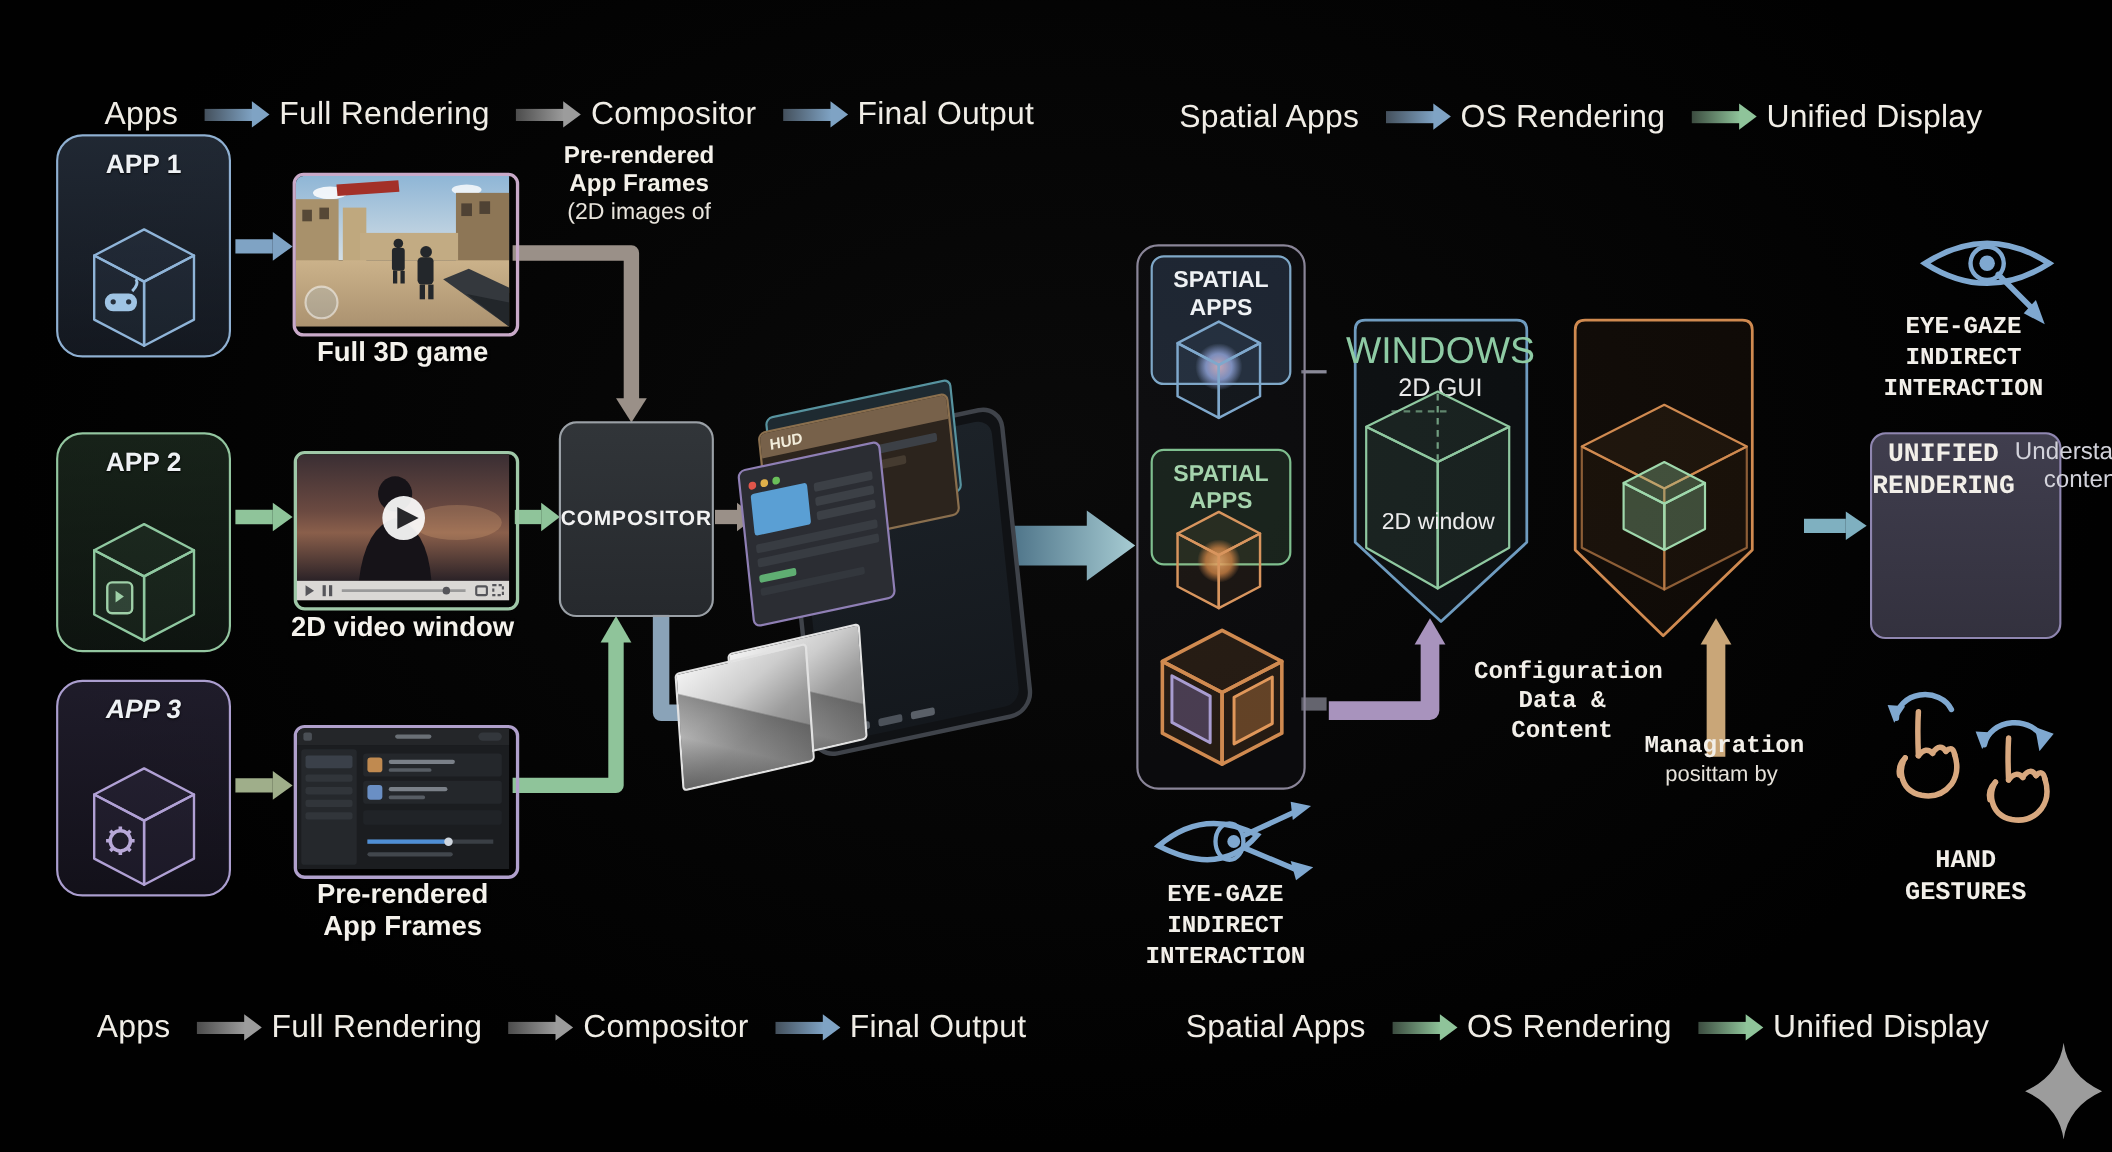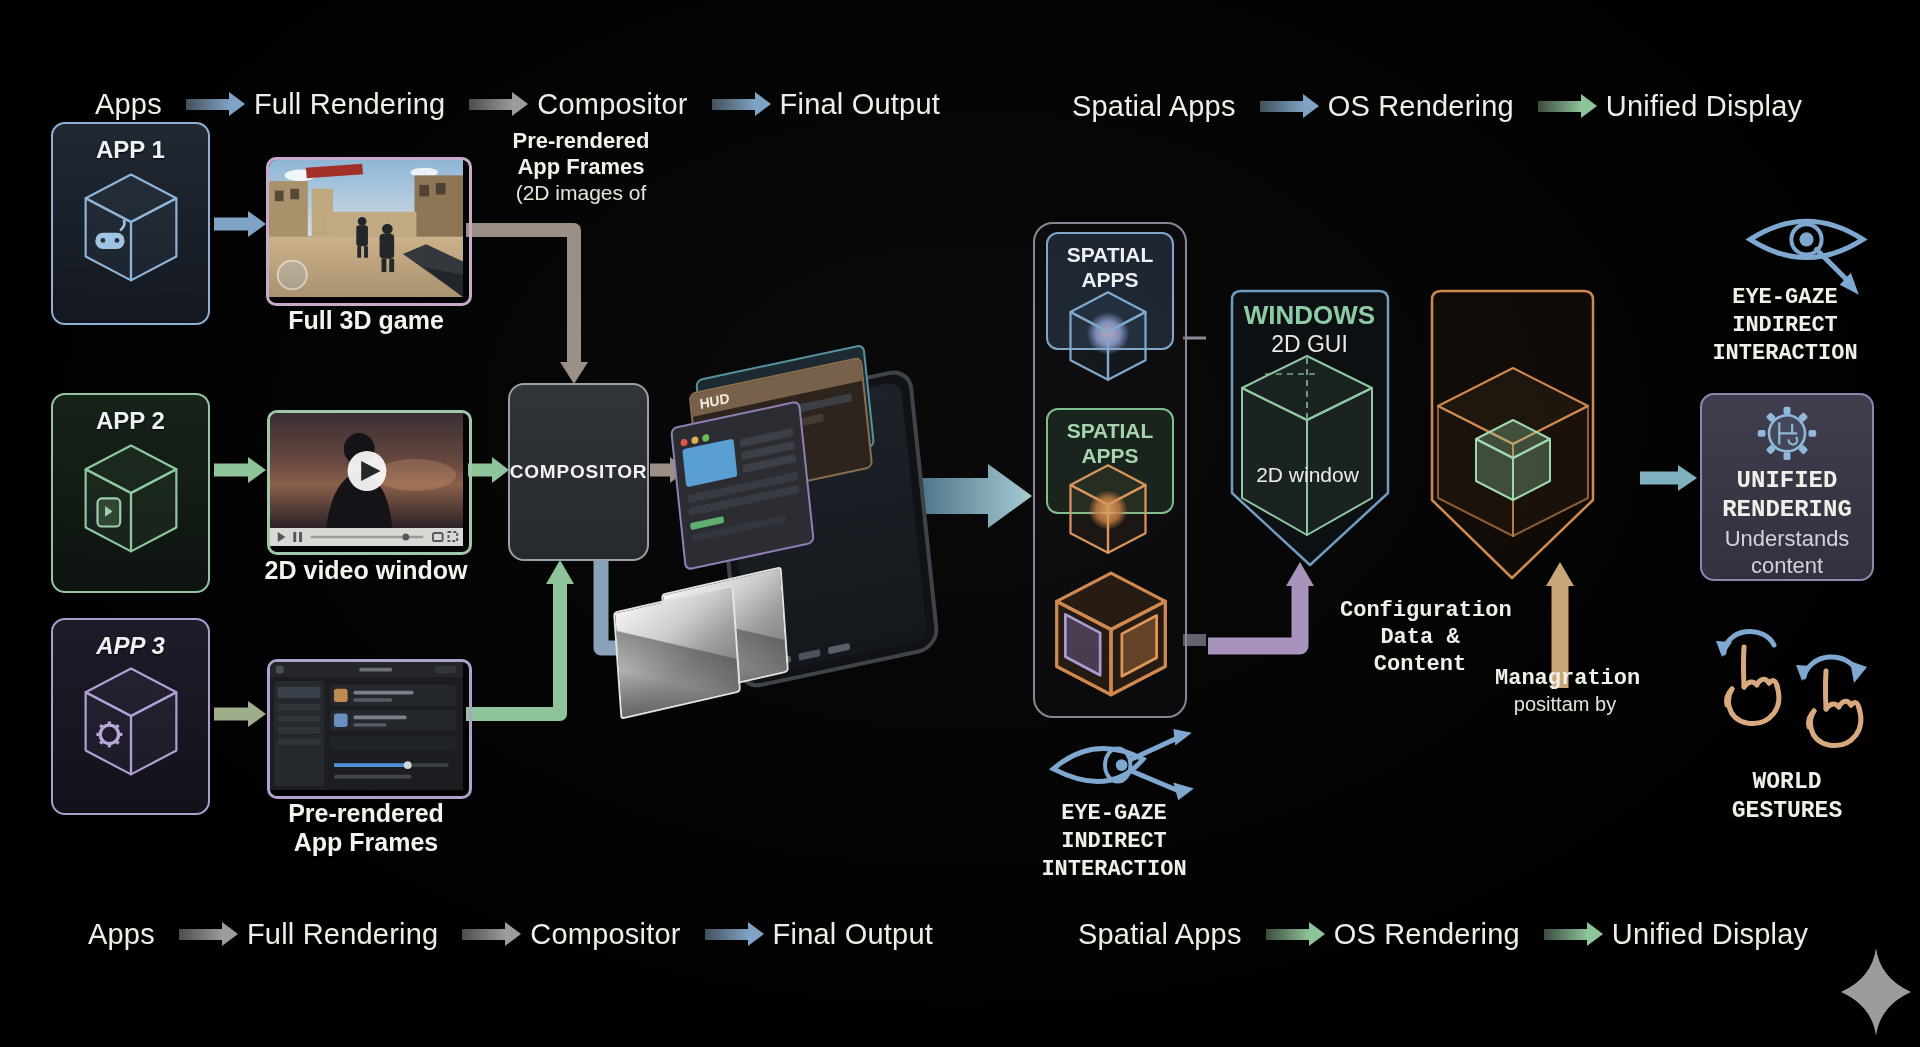--- a/index.html
+++ b/index.html
@@ -11,49 +11,49 @@
   
   .flowrow{position:absolute;display:flex;align-items:center;height:36px;}
   .flowrow .t{font-size:29px;font-weight:400;color:#f0ede6;letter-spacing:.2px;}
   .harrow{position:relative;width:44px;height:11px;margin:0 24px;}
   .harrow::after{content:"";position:absolute;right:-15px;top:-7px;width:0;height:0;
      border-top:12.5px solid transparent;border-bottom:12.5px solid transparent;}
   .ar-blue{background:linear-gradient(90deg,#44505c,#7fa3c4);}  .ar-blue::after{border-left:16px solid #7fa3c4;}
   .ar-gray{background:linear-gradient(90deg,#4c4c4c,#9c9c9c);}  .ar-gray::after{border-left:16px solid #9c9c9c;}
   .ar-green{background:linear-gradient(90deg,#3c4c40,#8fc49a);} .ar-green::after{border-left:16px solid #8fc49a;}
   
-  .appbox{position:absolute;border-radius:14px;display:flex;flex-direction:column;align-items:center;}
+  .appbox{position:absolute;border-radius:24px;display:flex;flex-direction:column;align-items:center;justify-content:space-between;}
   .appbox .ttl{font-weight:700;font-size:24px;margin-top:12px;color:#eef1f4;text-shadow:0 1px 2px #000;}
   .b-blue{border:2.5px solid #8fb0d2;background:linear-gradient(180deg,rgba(58,72,92,.55),rgba(34,42,56,.55));}
   .b-green{border:2.5px solid #93c6a0;background:linear-gradient(180deg,rgba(44,66,48,.5),rgba(26,38,30,.5));margin-top:20px;}
   .b-purple{border:2.5px solid #ab9ecf;background:linear-gradient(180deg,rgba(60,54,82,.5),rgba(36,32,50,.5));font-style:italic;}
   .outlbl{position:absolute;font-weight:700;font-size:25px;color:#f4f2ec;text-align:center;text-shadow:0 1px 3px #000;line-height:1.15;}
   .shot{position:absolute;border-radius:10px;overflow:hidden;}
   .shot svg{display:block;}
   
   .compositor{position:absolute;background:linear-gradient(180deg,#313539,#26292d);border:2.5px solid #9aa0a6;border-radius:16px;
      display:flex;align-items:center;justify-content:center;}
   .compositor span{font-weight:700;font-size:19px;letter-spacing:.8px;color:#f2f2f2;}
   
   .pipeline{position:absolute;background:linear-gradient(180deg,#2c3b43,#223039);border:2px solid #5e8290;border-radius:18px;}
   .pl-title{position:absolute;width:100%;top:14px;text-align:center;font-weight:700;font-size:23px;letter-spacing:.6px;color:#eef0ee;}
-  .subttl-g{font-weight:700;font-size:26px;color:#8ecba4;}
+  .subttl-g{font-weight:400;font-size:34px;color:#8ecba4;}
   .subttl-o{font-weight:700;font-size:26px;color:#e0874a;}
   .subttl-w{font-weight:400;font-size:23px;color:#e9e9e9;}
   .innerlbl{font-size:21px;color:#ececec;line-height:1.2;}
   .boldlbl{font-weight:700;color:#f2efe9;line-height:1.22;font-family:Liberation Mono, monospace;}
   
   .spcol{position:absolute;border:2px solid #8a8598;border-radius:20px;background:rgba(40,40,48,.18);}
   .spbox{position:absolute;border-radius:12px;text-align:center;}
   .spbox .ttl{font-weight:700;font-size:21px;line-height:1.18;margin-top:9px;}
   .sp-blue{border:2px solid #7fa8c8;background:rgba(80,108,146,.28);}
   .sp-green{border:2px solid #7fbf8f;background:rgba(72,120,82,.22);}
   
   .unified{position:absolute;background:linear-gradient(180deg,#403e4e,#33313e);border:2.5px solid #8f86b0;border-radius:14px;
-     display:flex;flex-direction:column;align-items:center;}
+     display:flex;flex-direction:row;}
   
   .dstack{position:absolute;transform:rotate(-6deg) skewY(-6deg);}
   .win{position:absolute;border-radius:7px;}
   .dot{display:inline-block;width:7px;height:7px;border-radius:50%;margin-right:4px;}
   .bar{position:absolute;border-radius:2px;background:#3c4046;}
   
   .rimg{position:absolute;border:2px solid #e2e2e2;border-radius:4px;transform:rotate(-4deg) skewY(-9deg);
      background:linear-gradient(150deg,#f2f2f2 0%,#cdcdcd 35%,#9c9c9c 62%,#757575 100%);overflow:hidden;}
   .rimg::after{content:"";position:absolute;inset:0;
      background:linear-gradient(205deg,transparent 45%,rgba(70,70,70,.55) 46%,rgba(120,120,120,.35) 70%,rgba(60,60,60,.6) 100%);}
@@ -502,21 +502,21 @@
     <polygon points="60,18 77,24 64,40" fill="#7fa8d0"></polygon>
     <g stroke="#d8a87f" stroke-width="5" fill="none" stroke-linecap="round" stroke-linejoin="round">
       <path d="M36,66 Q35,44 36,28"></path>
       <path d="M36,66 q7,-9 13,-2"></path>
         <path d="M49,63 q7,-9 12,-1"></path>
         <path d="M61,62 q6,-6 8,3"></path>
       <path d="M69,65 q5,16 -3,27 q-10,13 -27,10 q-15,-3 -18,-17 q-2,-9 3,-17"></path>
       <path d="M24,68 q-7,7 -5,16"></path>
     </g>
   </svg>
-  <div class="abs ctr boldlbl pre" style="left:1712px;top:768px;width:150px;font-size:23px;line-height:1.25;">WORLD
+  <div class="abs ctr boldlbl pre" style="left:1712px;top:768px;width:150px;font-size:23px;line-height:1.25;">HAND
 GESTURES</div>
 
   <div class="flowrow" style="left:88px;top:916px;">
     <span class="t">Apps</span>
     <span class="harrow ar-gray"></span>
     <span class="t">Full Rendering</span>
     <span class="harrow ar-gray"></span>
     <span class="t">Compositor</span>
     <span class="harrow ar-blue"></span>
     <span class="t">Final Output</span>

